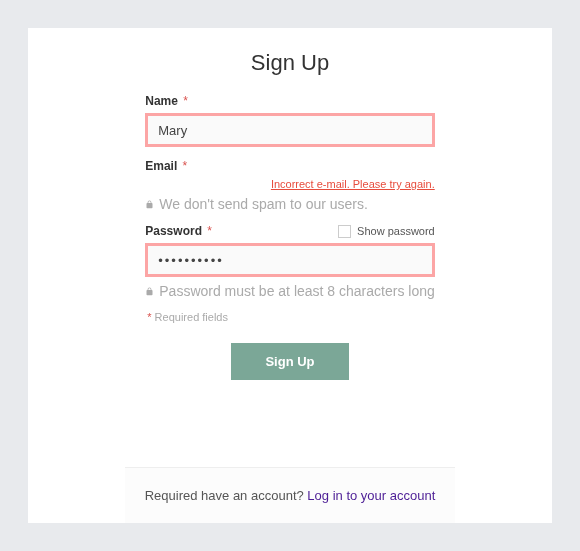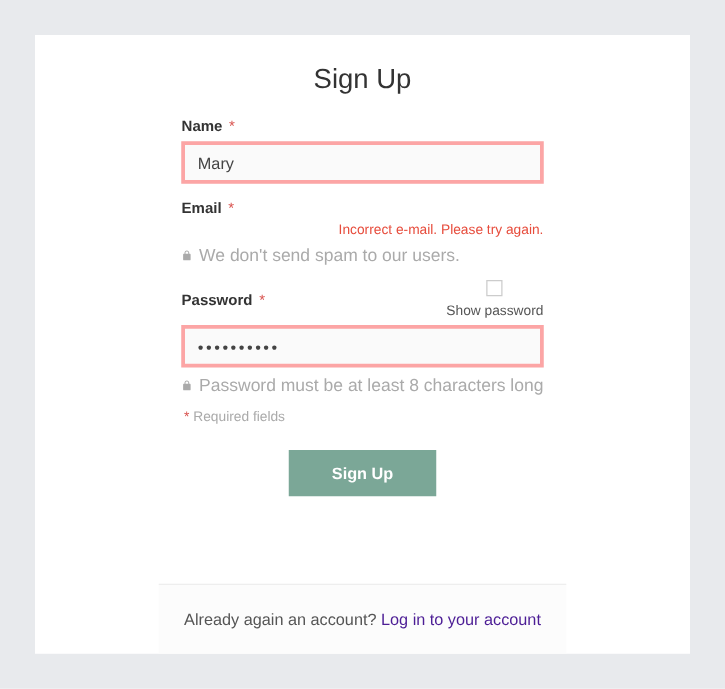--- a/index.html
+++ b/index.html
@@ -64,41 +64,41 @@
       font-family: inherit;
     }
     .input.error {
       border-color: #e74c3c;
     }
     .error-text {
       font-size: 11px;
       color: #e74c3c;
       text-align: right;
       margin-top: 4px;
+      text-decoration: underline;
     }
     .hint {
       font-size: 14px;
       color: #aaa;
       margin-top: 6px;
       display: flex;
       align-items: center;
       gap: 5px;
     }
     .lock-icon svg {
       width: 9px;
       height: 9px;
       display: block;
     }
     .show-pass {
       display: flex;
       align-items: center;
       gap: 6px;
       font-size: 11px;
       color: #555;
-      flex-direction: column;
     }
     .checkbox {
       width: 13px;
       height: 13px;
       border: 1px solid #ccc;
       background: #fff;
       display: inline-block;
       cursor: pointer;
     }
     .required-note {
@@ -197,15 +197,15 @@
     <div class="required-note">
       <span class="req">*</span> <span>Required fields</span>
     </div>
 
     <div class="submit-wrap">
       <button class="submit-btn">Sign Up</button>
     </div>
   </div>
 
   <div class="footer">
-    <span>Already again an account? </span><a class="link">Log in to your account</a>
+    <span>Required have an account? </span><a class="link">Log in to your account</a>
   </div>
 </div>
 
 </body></html>

